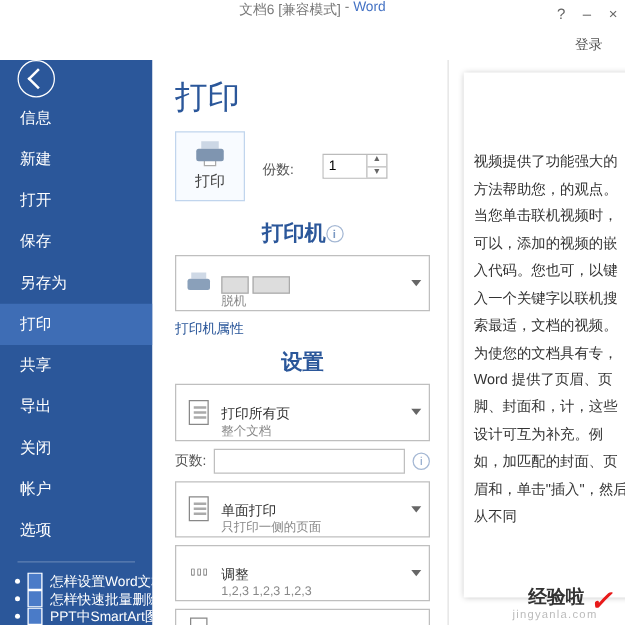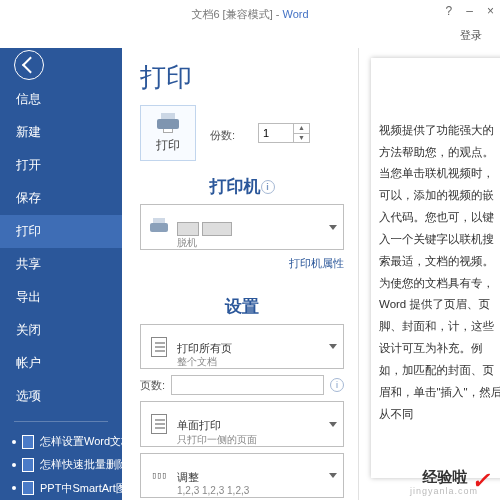--- a/index.html
+++ b/index.html
@@ -1,17 +1,17 @@
 <!DOCTYPE html>
 <html><head>
 <meta charset="utf-8">
 <style>
   * { box-sizing: border-box; margin: 0; padding: 0; }
   body { font-family: "Microsoft YaHei", "Segoe UI", sans-serif; background: #fff; width: 500px; height: 500px; overflow: hidden; position: relative; }
-  .titlebar { height: 28px; background: #fff; display: flex; align-items: center; justify-content: center; position: relative; font-size: 11px; color: #777; }
+  .titlebar { height: 28px; background: #fff; display: flex; align-items: flex-start; justify-content: center; position: relative; font-size: 11px; color: #777; }
   .titlebar .title-accent { color: #4472c4; }
   .win-controls { position: absolute; right: 6px; top: 4px; display: flex; gap: 14px; color: #666; font-size: 12px; }
   .win-controls span { cursor: pointer; }
   .signin-row { height: 20px; text-align: right; padding-right: 18px; font-size: 11px; color: #555; }
   .main { display: flex; height: calc(500px - 48px); }
   .sidebar { width: 122px; background: #2b579a; color: #fff; display: flex; flex-direction: column; font-size: 12.5px; }
   .back-row { height: 46px; display: flex; align-items: center; padding-left: 14px; }
   .back-circle { width: 30px; height: 30px; border: 1.5px solid #fff; border-radius: 50%; display: flex; align-items: center; justify-content: center; }
   .back-arrow { width: 12px; height: 12px; border-left: 2px solid #fff; border-bottom: 2px solid #fff; transform: rotate(45deg) translate(1px, -1px); }
   .sidebar-item { padding: 8px 16px; cursor: pointer; }
@@ -37,21 +37,21 @@
   .spinner-btns div { flex: 1; font-size: 7px; text-align: center; line-height: 8px; color: #666; cursor: pointer; }
   .spinner-btns div:first-child { border-bottom: 1px solid #bbb; }
   .section-head { display:flex; align-items:center; justify-content:center; color: #2b579a; font-size: 17px; margin: 6px 0 6px; font-weight: bold; }
   .info-i { width:14px; height:14px; border:1px solid #a5b8d4; border-radius:50%; font-size:9px; color:#7a98c2; display:flex; align-items:center; justify-content:center; cursor:pointer; }
   .dropdown { border: 1px solid #bfbfbf; background: #fff; display: flex; align-items: center; padding: 0 6px; margin-bottom: 6px; cursor: pointer; font-size: 11px; }
   .dd-icon { width: 24px; height: 22px; margin-right: 6px; flex-shrink: 0; display:flex; align-items:center; justify-content:center; }
   .dd-text { flex: 1; line-height: 1.3; }
   .dd-text .main-line { color: #333; margin-top: 16px; }
   .dd-text .sub-line { color: #888; font-size: 10px; }
   .dd-caret { width: 0; height: 0; border-left: 4px solid transparent; border-right: 4px solid transparent; border-top: 5px solid #666; margin-left: 4px; }
-  .link-right { text-align: right; font-size: 11px; color: #2b579a; margin-bottom: 24px; cursor: pointer; }
+  .link-right { font-size: 11px; color: #2b579a; margin-bottom: 8px; cursor: pointer; }
   .pages-row { display: flex; align-items: center; gap: 6px; font-size: 11px; color: #555; margin-bottom: 6px; }
   .pages-row input { border: 1px solid #bfbfbf; height: 20px; flex: 1; padding: 0 4px; font-size: 11px; }
   .preview { flex: 1; border-left: 1px solid #e1e1e1; padding: 10px 0 0 12px; overflow: hidden; }
   .doc-page { width: 140px; height: 420px; background: #fff; box-shadow: 0 0 5px rgba(0,0,0,0.25); padding: 18px 8px; font-size: 11.5px; color: #333; line-height: 1.9; text-indent: 0; white-space: pre-wrap; }
   .watermark { position: absolute; right: 10px; bottom: 6px; display: flex; align-items: flex-start; gap: 4px; font-size: 15px; color: #333; font-weight: bold; }
   .wm-check { color: #e81a1a; font-size: 22px; font-style: italic; }
   .wm-sub { position: absolute; right: 12px; bottom: -2px; font-size: 9px; color: #bbb; font-weight: normal; letter-spacing:1px;}
   .pic-placeholder { width:22px; height:14px; background:#ddd; border:1px solid #aaa; }
   .mini-printer { width:22px; height:18px; position:relative;}
   .mini-printer::before{content:"";position:absolute;left:5px;top:0;width:12px;height:5px;background:#cfd9e6;}
@@ -81,20 +81,21 @@
   <div class="sidebar">
     <div class="back-row">
       <div class="back-circle">
         <div class="back-arrow"></div>
       </div>
     </div>
     <div class="sidebar-item"><span>信息</span></div>
     <div class="sidebar-item"><span>新建</span></div>
     <div class="sidebar-item"><span>打开</span></div>
     <div class="sidebar-item"><span>保存</span></div>
+    <div class="sidebar-item"><span>另存为</span></div>
     <div class="sidebar-item selected"><span>打印</span></div>
     <div class="sidebar-item"><span>共享</span></div>
     <div class="sidebar-item"><span>导出</span></div>
     <div class="sidebar-item"><span>关闭</span></div>
     <div class="flex-spacer"></div>
     <div class="sidebar-item"><span>帐户</span></div>
     <div class="sidebar-item"><span>选项</span></div>
     <div class="sidebar-sep"></div>
     <div class="recent">
         <span class="dot"></span>

